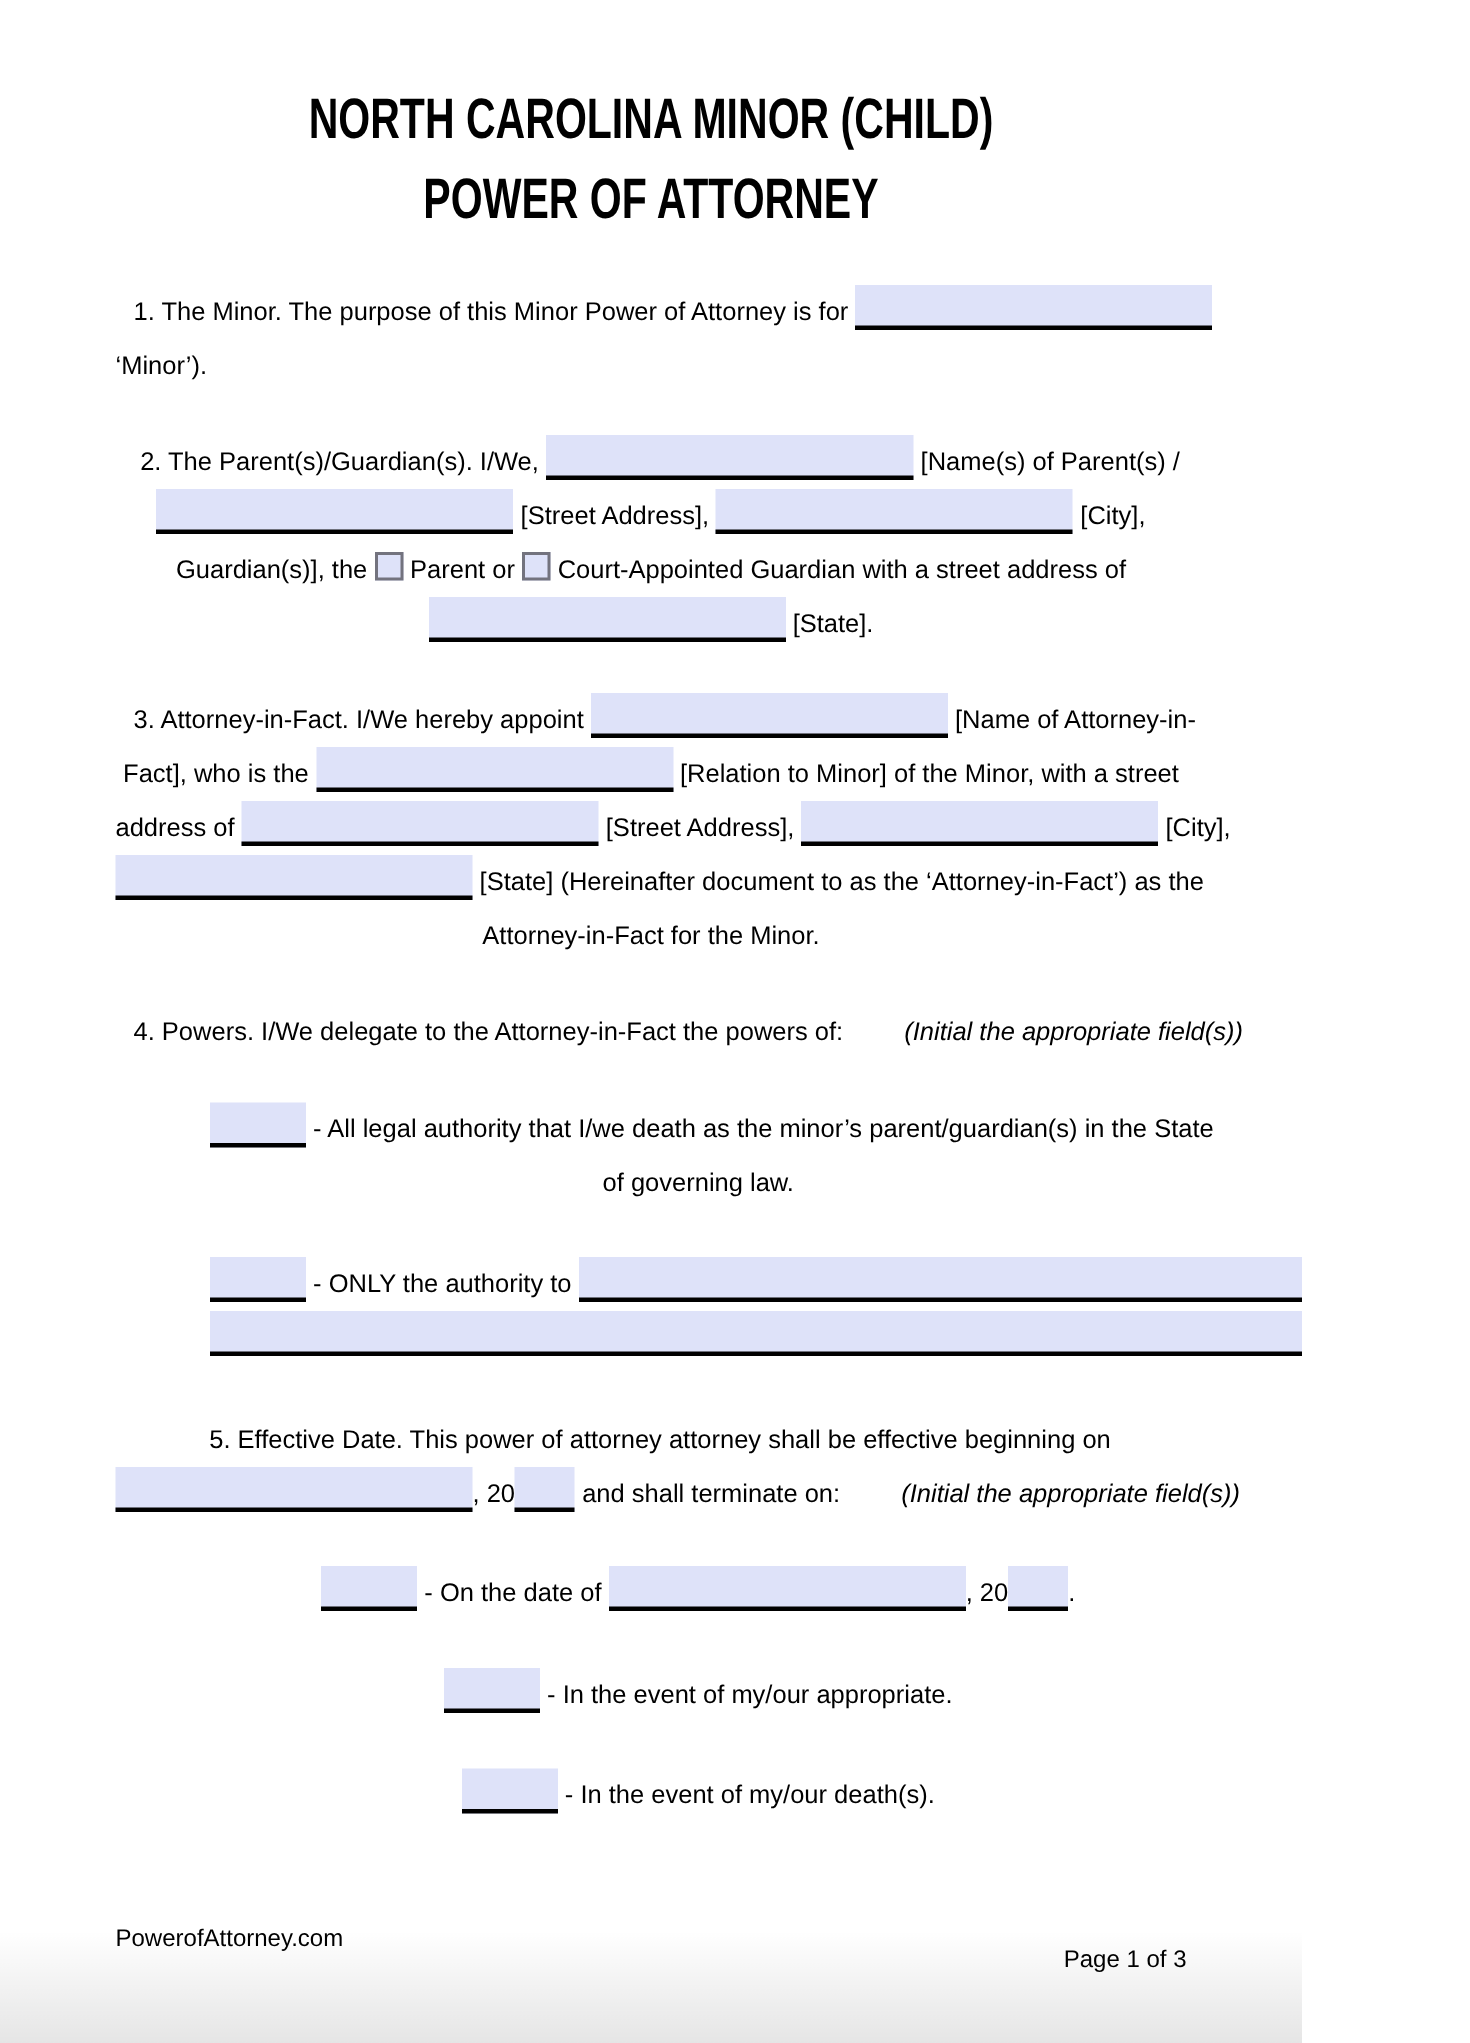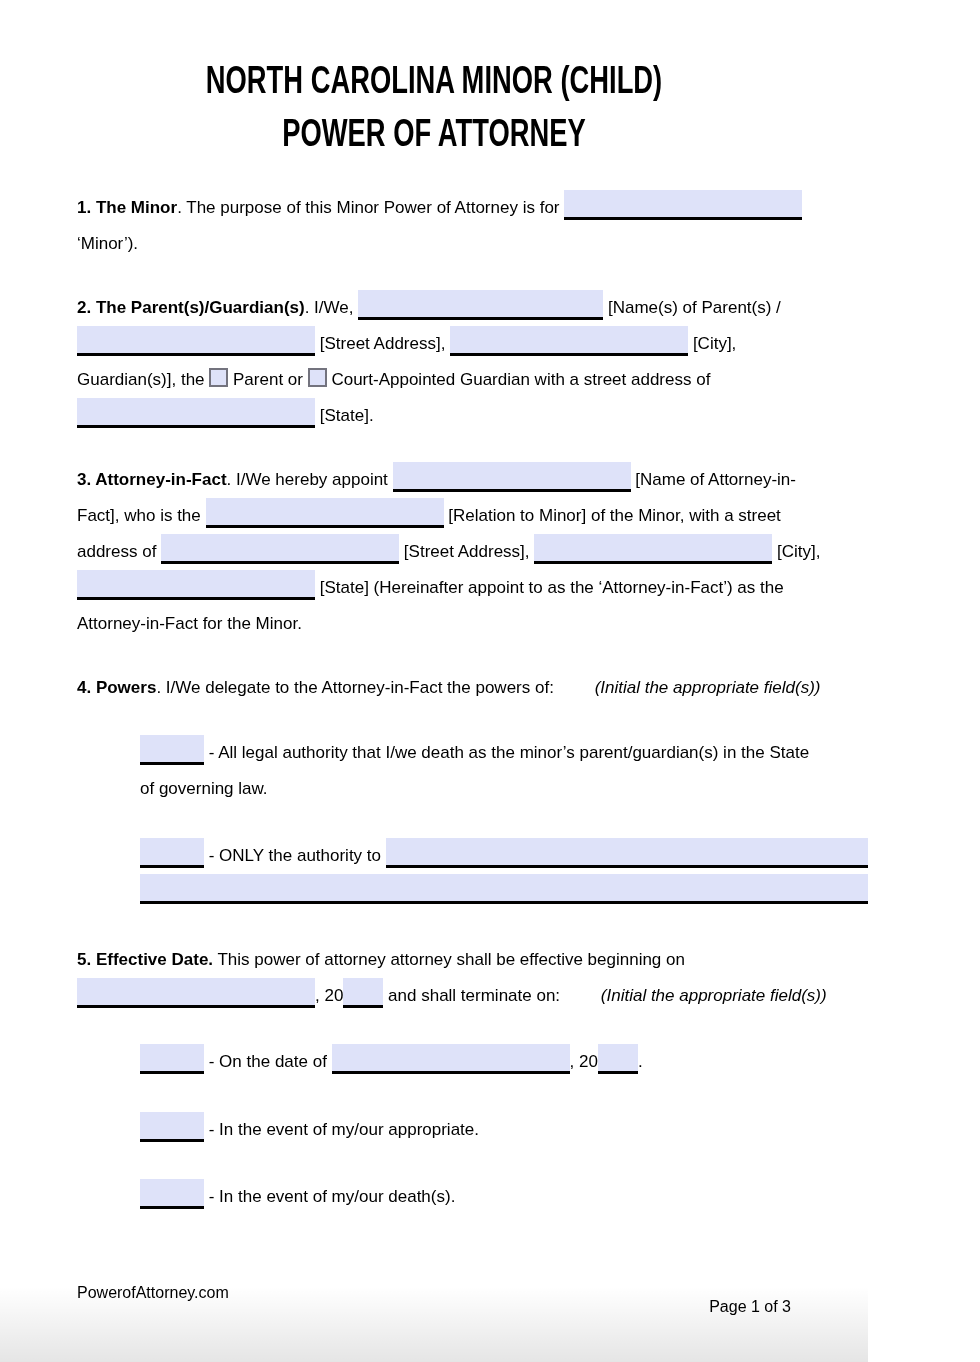--- a/index.html
+++ b/index.html
@@ -17,24 +17,24 @@
     pointer-events:none;
   }
   .content { padding:0 77px; }
   .doc-title{
     padding-top:54px; text-align:center;
     font-weight:bold; font-size:38px; line-height:53px;
     transform:scaleX(0.72); transform-origin:center top;
     white-space:nowrap;
   }
   .line { line-height:36px; white-space:nowrap; }
-  .b  { font-weight:bold; }
+  .b  { font-weight:normal;margin-left:12px; }
   .it { font-style:italic;margin-left:36px; }
   .para-s1   { margin-top:30px; }
-  .para      { margin-top:28px; }
+  .para      { margin-top:28px;text-align:center; }
   .item      { margin-left:63px; }
   .mt29 { margin-top:29px; } .mt30 { margin-top:30px; }
   .mt31 { margin-top:31px; } .mt32 { margin-top:32px; }
   .field{
     display:inline-block; height:27px;
     background:var(--field-fill,#dee2f9);
     border-bottom:3px solid var(--field-underline,#000);
     vertical-align:-7px;
   }
   .w-std  { width:238px; }
@@ -111,21 +111,21 @@
       </div>
       <div class="line">
         <span>address of</span>
         <span class="field w-std"></span>
         <span>[Street Address],</span>
         <span class="field w-std"></span>
         <span>[City],</span>
       </div>
       <div class="line">
         <span class="field w-std"></span>
-        <span>[State] (Hereinafter appoint to as the ‘Attorney-in-Fact’) as the</span>
+        <span>[State] (Hereinafter document to as the ‘Attorney-in-Fact’) as the</span>
       </div>
       <div class="line">
         <span>Attorney-in-Fact for the Minor.</span>
       </div>
     </div>
 
     <div class="para">
       <div class="line">
         <span class="b">4. Powers</span><span>. I/We delegate to the Attorney-in-Fact the powers of:</span>
         <span class="it">(Initial the appropriate field(s))</span>

